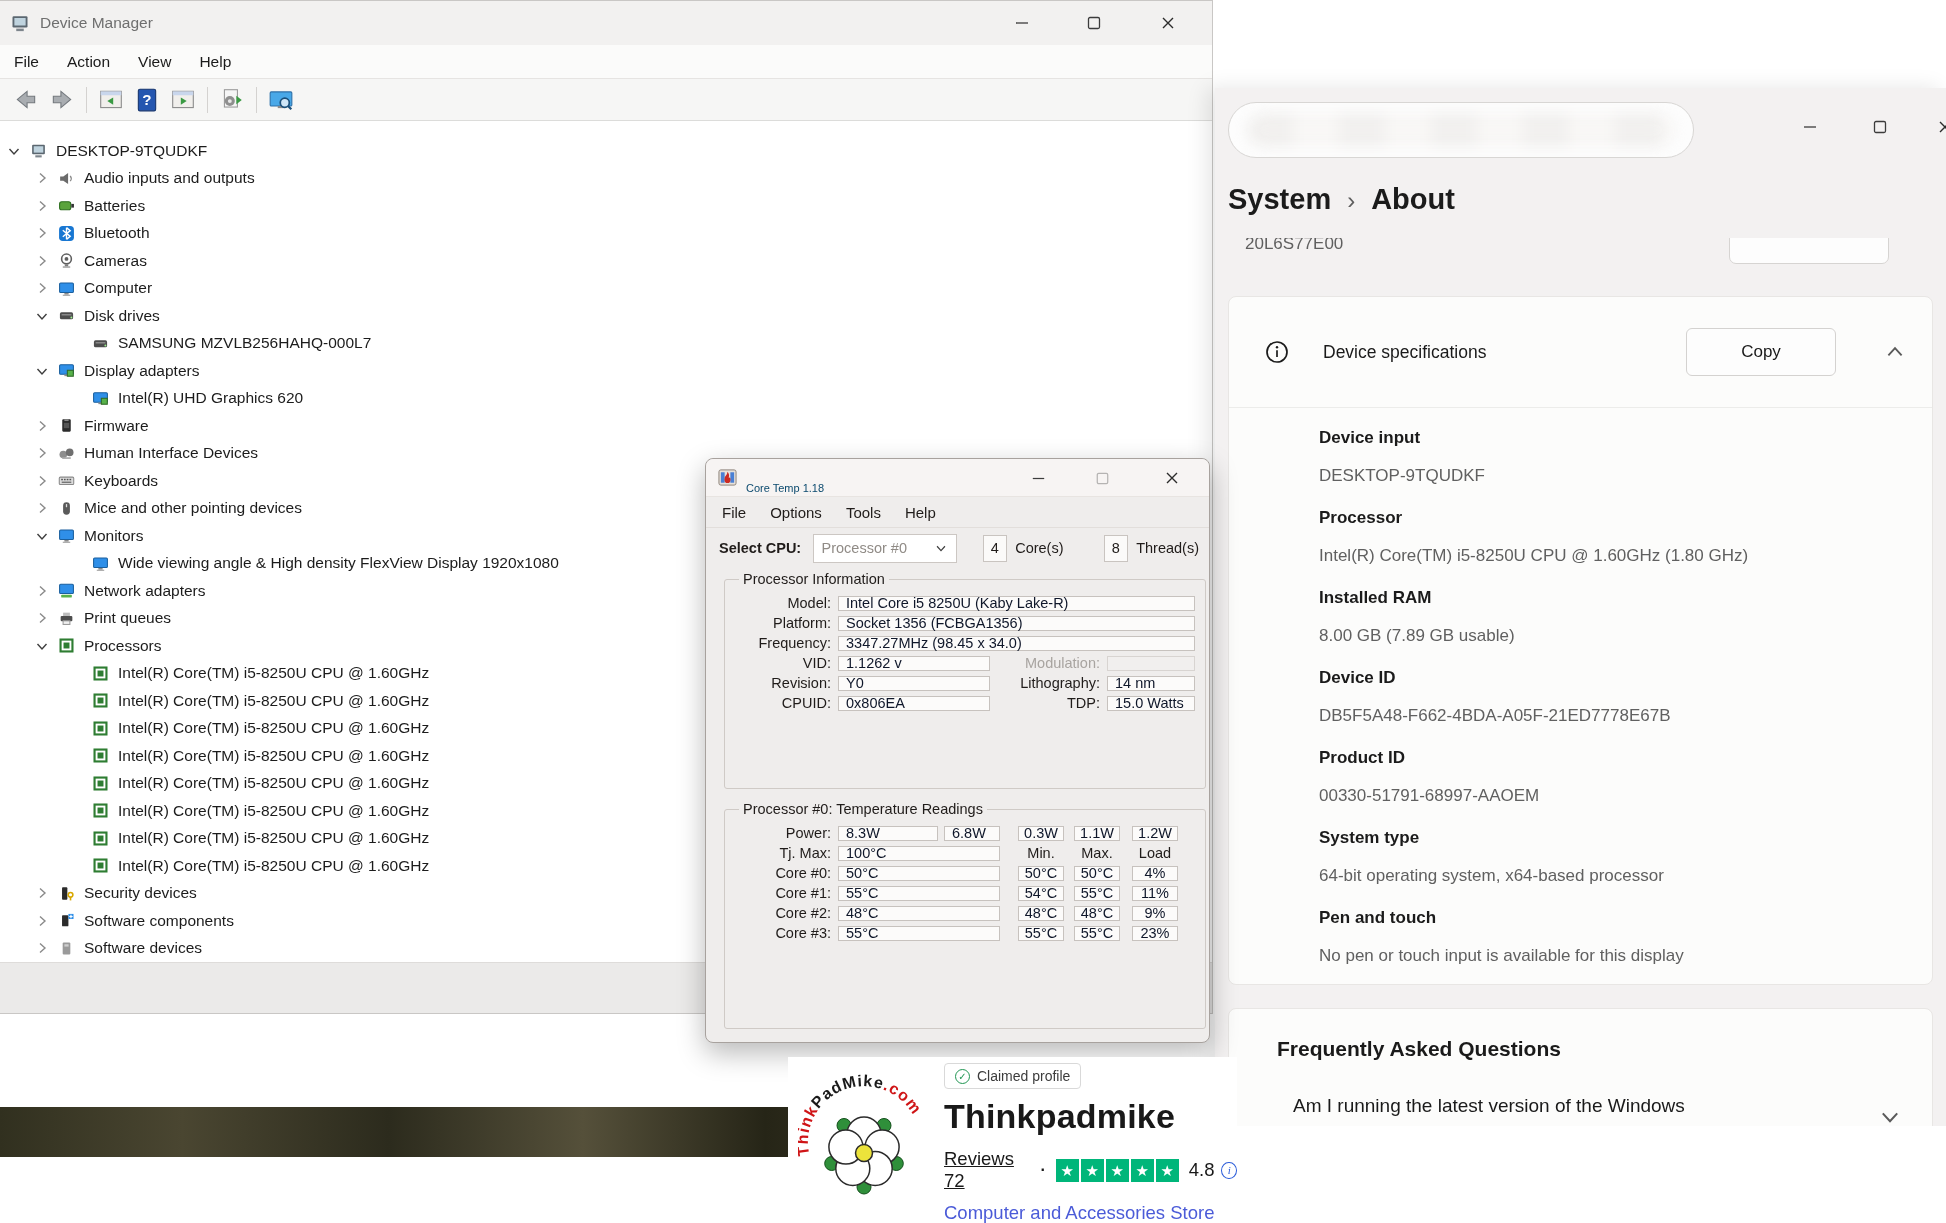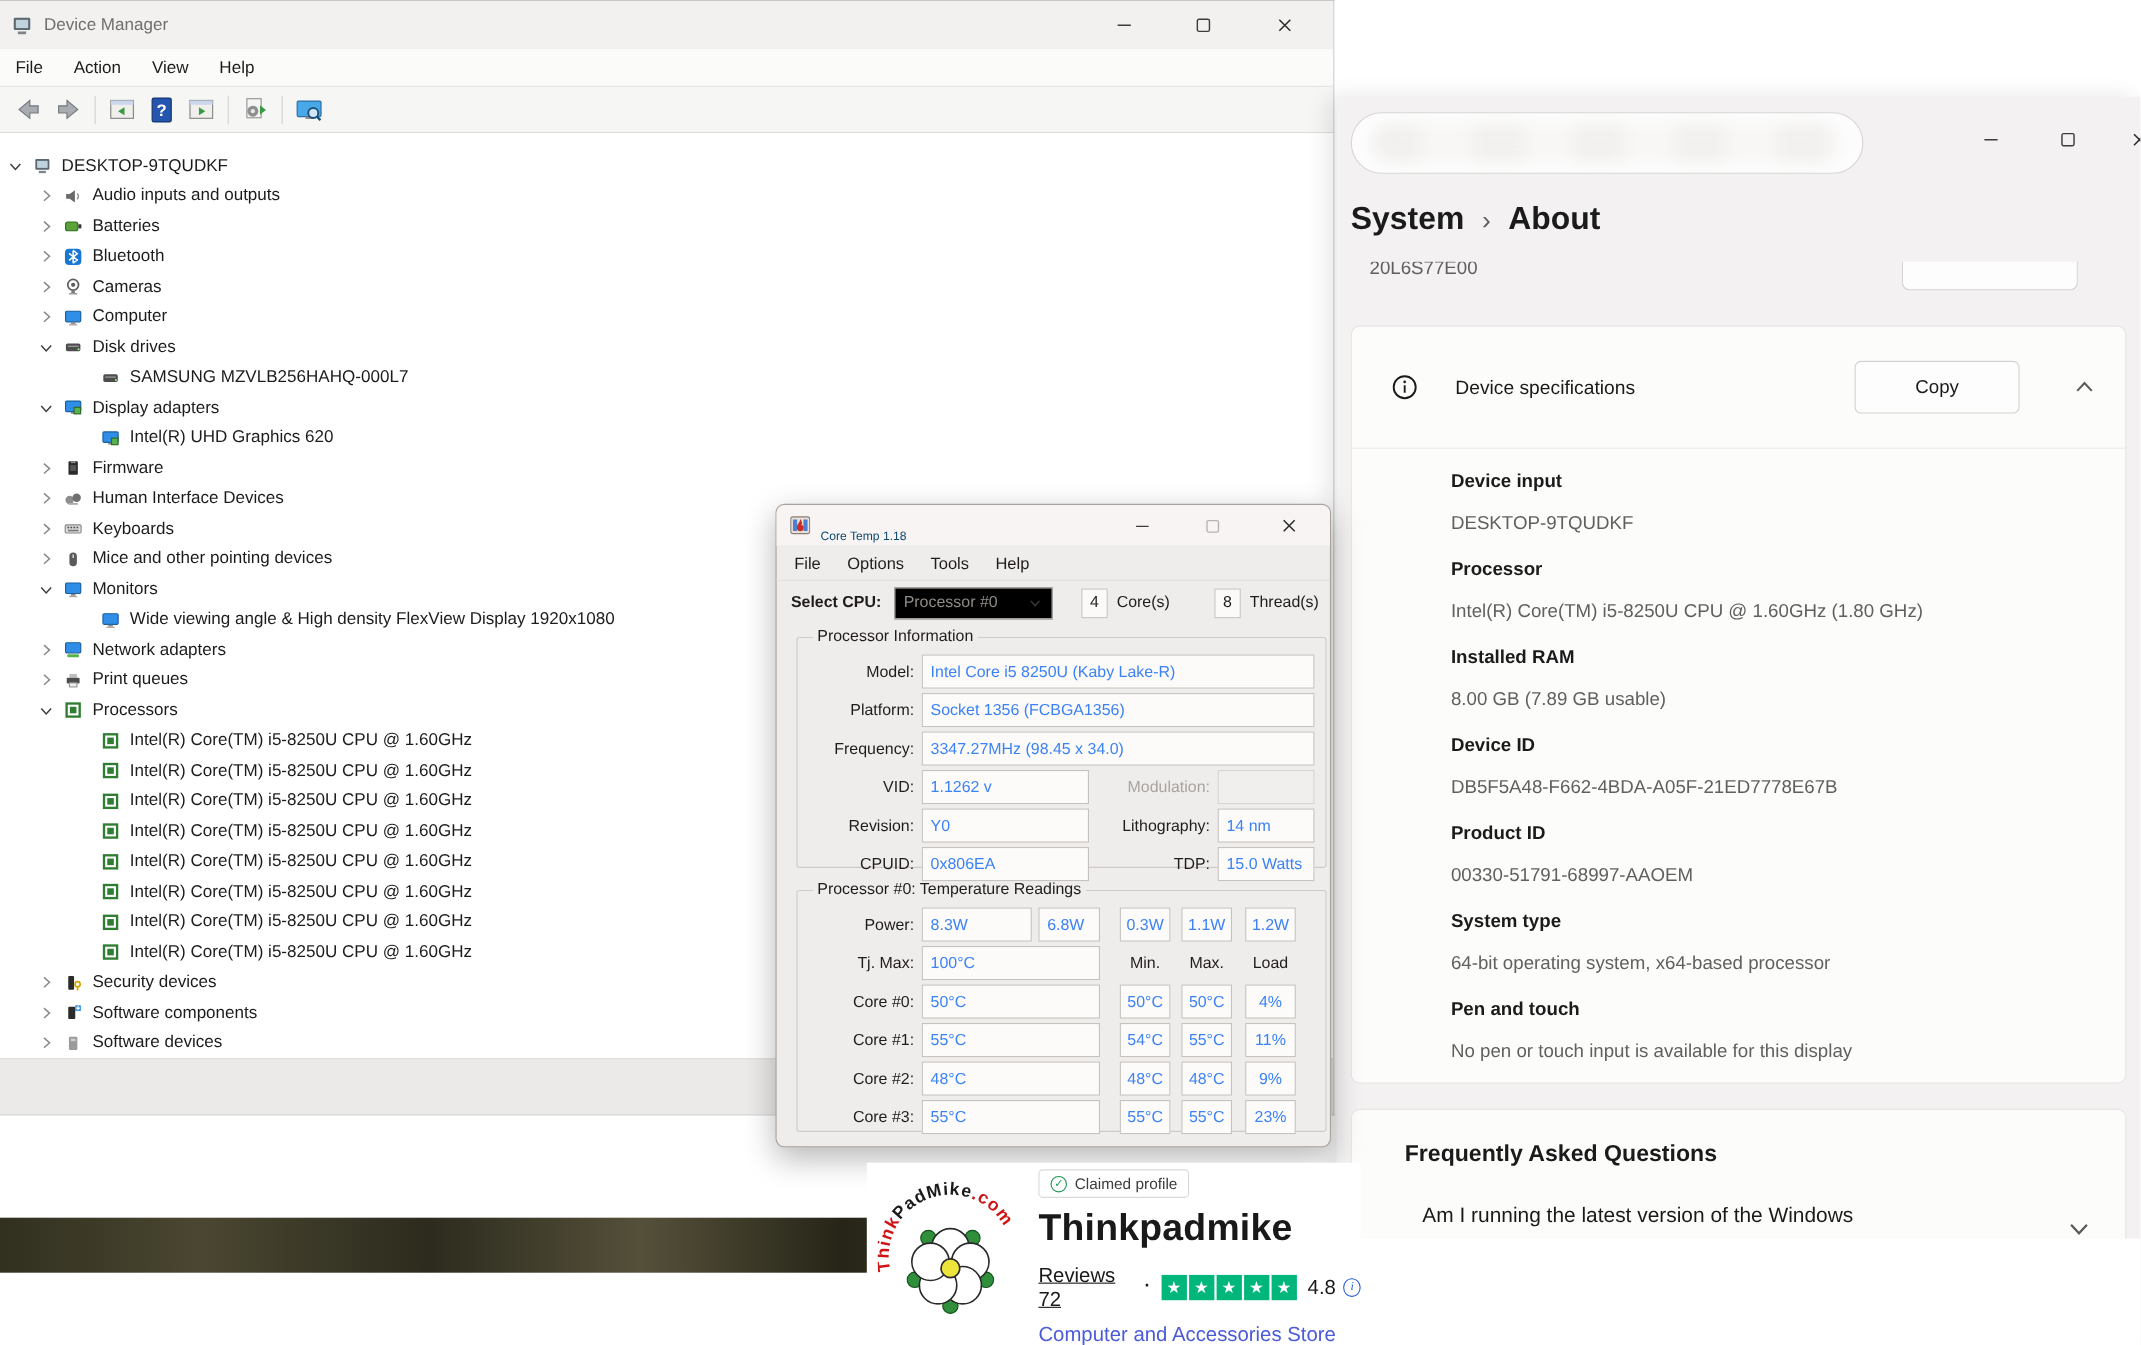--- a/index.html
+++ b/index.html
@@ -32,32 +32,32 @@
   
   #ct{left:705px;top:458px;width:505px;height:585px;background:#efedec;border:1px solid #a8a29e;border-radius:8px;
       box-shadow:0 10px 28px rgba(0,0,0,.28);}
   #ct-titlebar{position:absolute;left:0;top:0;width:100%;height:38px;background:#f7f4f3;border-radius:8px 8px 0 0;display:flex;align-items:center;padding-left:12px;border-bottom:1px solid #e8e4e1;}
   #ct-title{margin-left:9px;font-size:11px;color:#0c4a6e;margin-top:20px;}
   .ctbtn{position:absolute;top:5px;width:40px;height:28px;display:flex;align-items:center;justify-content:center;}
   #ct-menubar{position:absolute;left:0;top:38px;width:100%;height:31px;display:flex;align-items:center;padding-left:4px;border-bottom:1px solid #e2dedb;}
   .ct-menu-item{padding:0 12px;font-size:15px;color:#201c1a;}
   #ct-selectrow{position:absolute;left:0;top:72px;width:100%;height:34px;display:flex;align-items:center;}
   #ct-select-label{width:108px;font-size:14.5px;font-weight:700;color:#201c1a;padding-left:13px;}
-  #ct-dropdown{width:146px;height:29px;background:#000000;border:1px solid #ccc7c3;display:flex;align-items:center;justify-content:space-between;padding:0 8px;font-size:14.5px;color:#908b86;}
+  #ct-dropdown{width:146px;height:29px;background:#ffffff;border:1px solid #ccc7c3;display:flex;align-items:center;justify-content:space-between;padding:0 8px;font-size:14.5px;color:#908b86;}
   .cntbox{width:25px;height:27px;background:#fbfaf9;border:1px solid #c9c4c0;display:flex;align-items:center;justify-content:center;font-size:14.5px;color:#201c1a;}
   .cntlab{font-size:14.5px;color:#201c1a;margin:0 10px 0 8px;}
   fieldset.ctgroup{position:absolute;left:18px;width:482px;border:1px solid #cfcac6;border-radius:3px;margin:0;padding:4px 10px 8px 10px;background:transparent;}
   fieldset.ctgroup legend{font-size:14.5px;color:#201c1a;padding:0 4px;margin-left:4px;}
   #ct-procinfo{top:112px;height:218px;}
   #ct-temps{top:342px;height:228px;}
   .ctrow{display:flex;align-items:center;margin:4px 0;}
   .ctlab{width:96px;text-align:right;margin-right:7px;font-size:14.5px;color:#201c1a;flex:none;}
   .ctlab.dis{color:#a8a4a0;}
   .ctlab.grow{flex:1;width:auto;}
-  .ctbox{height:31px;border:1px solid #c7c2be;background:#fcfbfa;font-size:14.5px;display:flex;align-items:center;padding:0 7px;color:#3b82f6;white-space:nowrap;}
+  .ctbox{height:15px;border:1px solid #c7c2be;background:#fcfbfa;font-size:14.5px;display:flex;align-items:center;padding:0 7px;color:#0f172a;white-space:nowrap;}
   .ctbox.dis{background:#f1efee;border-color:#d8d4d1;}
   .ctbox.grow{flex:1;}
   .w-vid{width:152px;} .w-mod{width:88px;} .w-wide{width:162px;} .w-pwr{width:100px;} .w-mid{width:56px;margin-left:6px;}
   .w-col{width:46px;justify-content:center;padding:0;flex:none;}
   .c1{margin-left:18px;} .c2{margin-left:10px;} .c3{margin-left:12px;}
   .colhead{width:46px;text-align:center;font-size:14.5px;color:#201c1a;flex:none;}
 
   
   #settings{left:1215px;top:88px;width:731px;height:1135px;background:#f3f1f1;box-shadow:-8px 0 20px rgba(0,0,0,.10);}
   #search-pill{position:absolute;left:13px;top:14px;width:466px;height:56px;background:#fdfdfd;border:1px solid #d8d6d4;border-radius:28px;overflow:hidden;}

